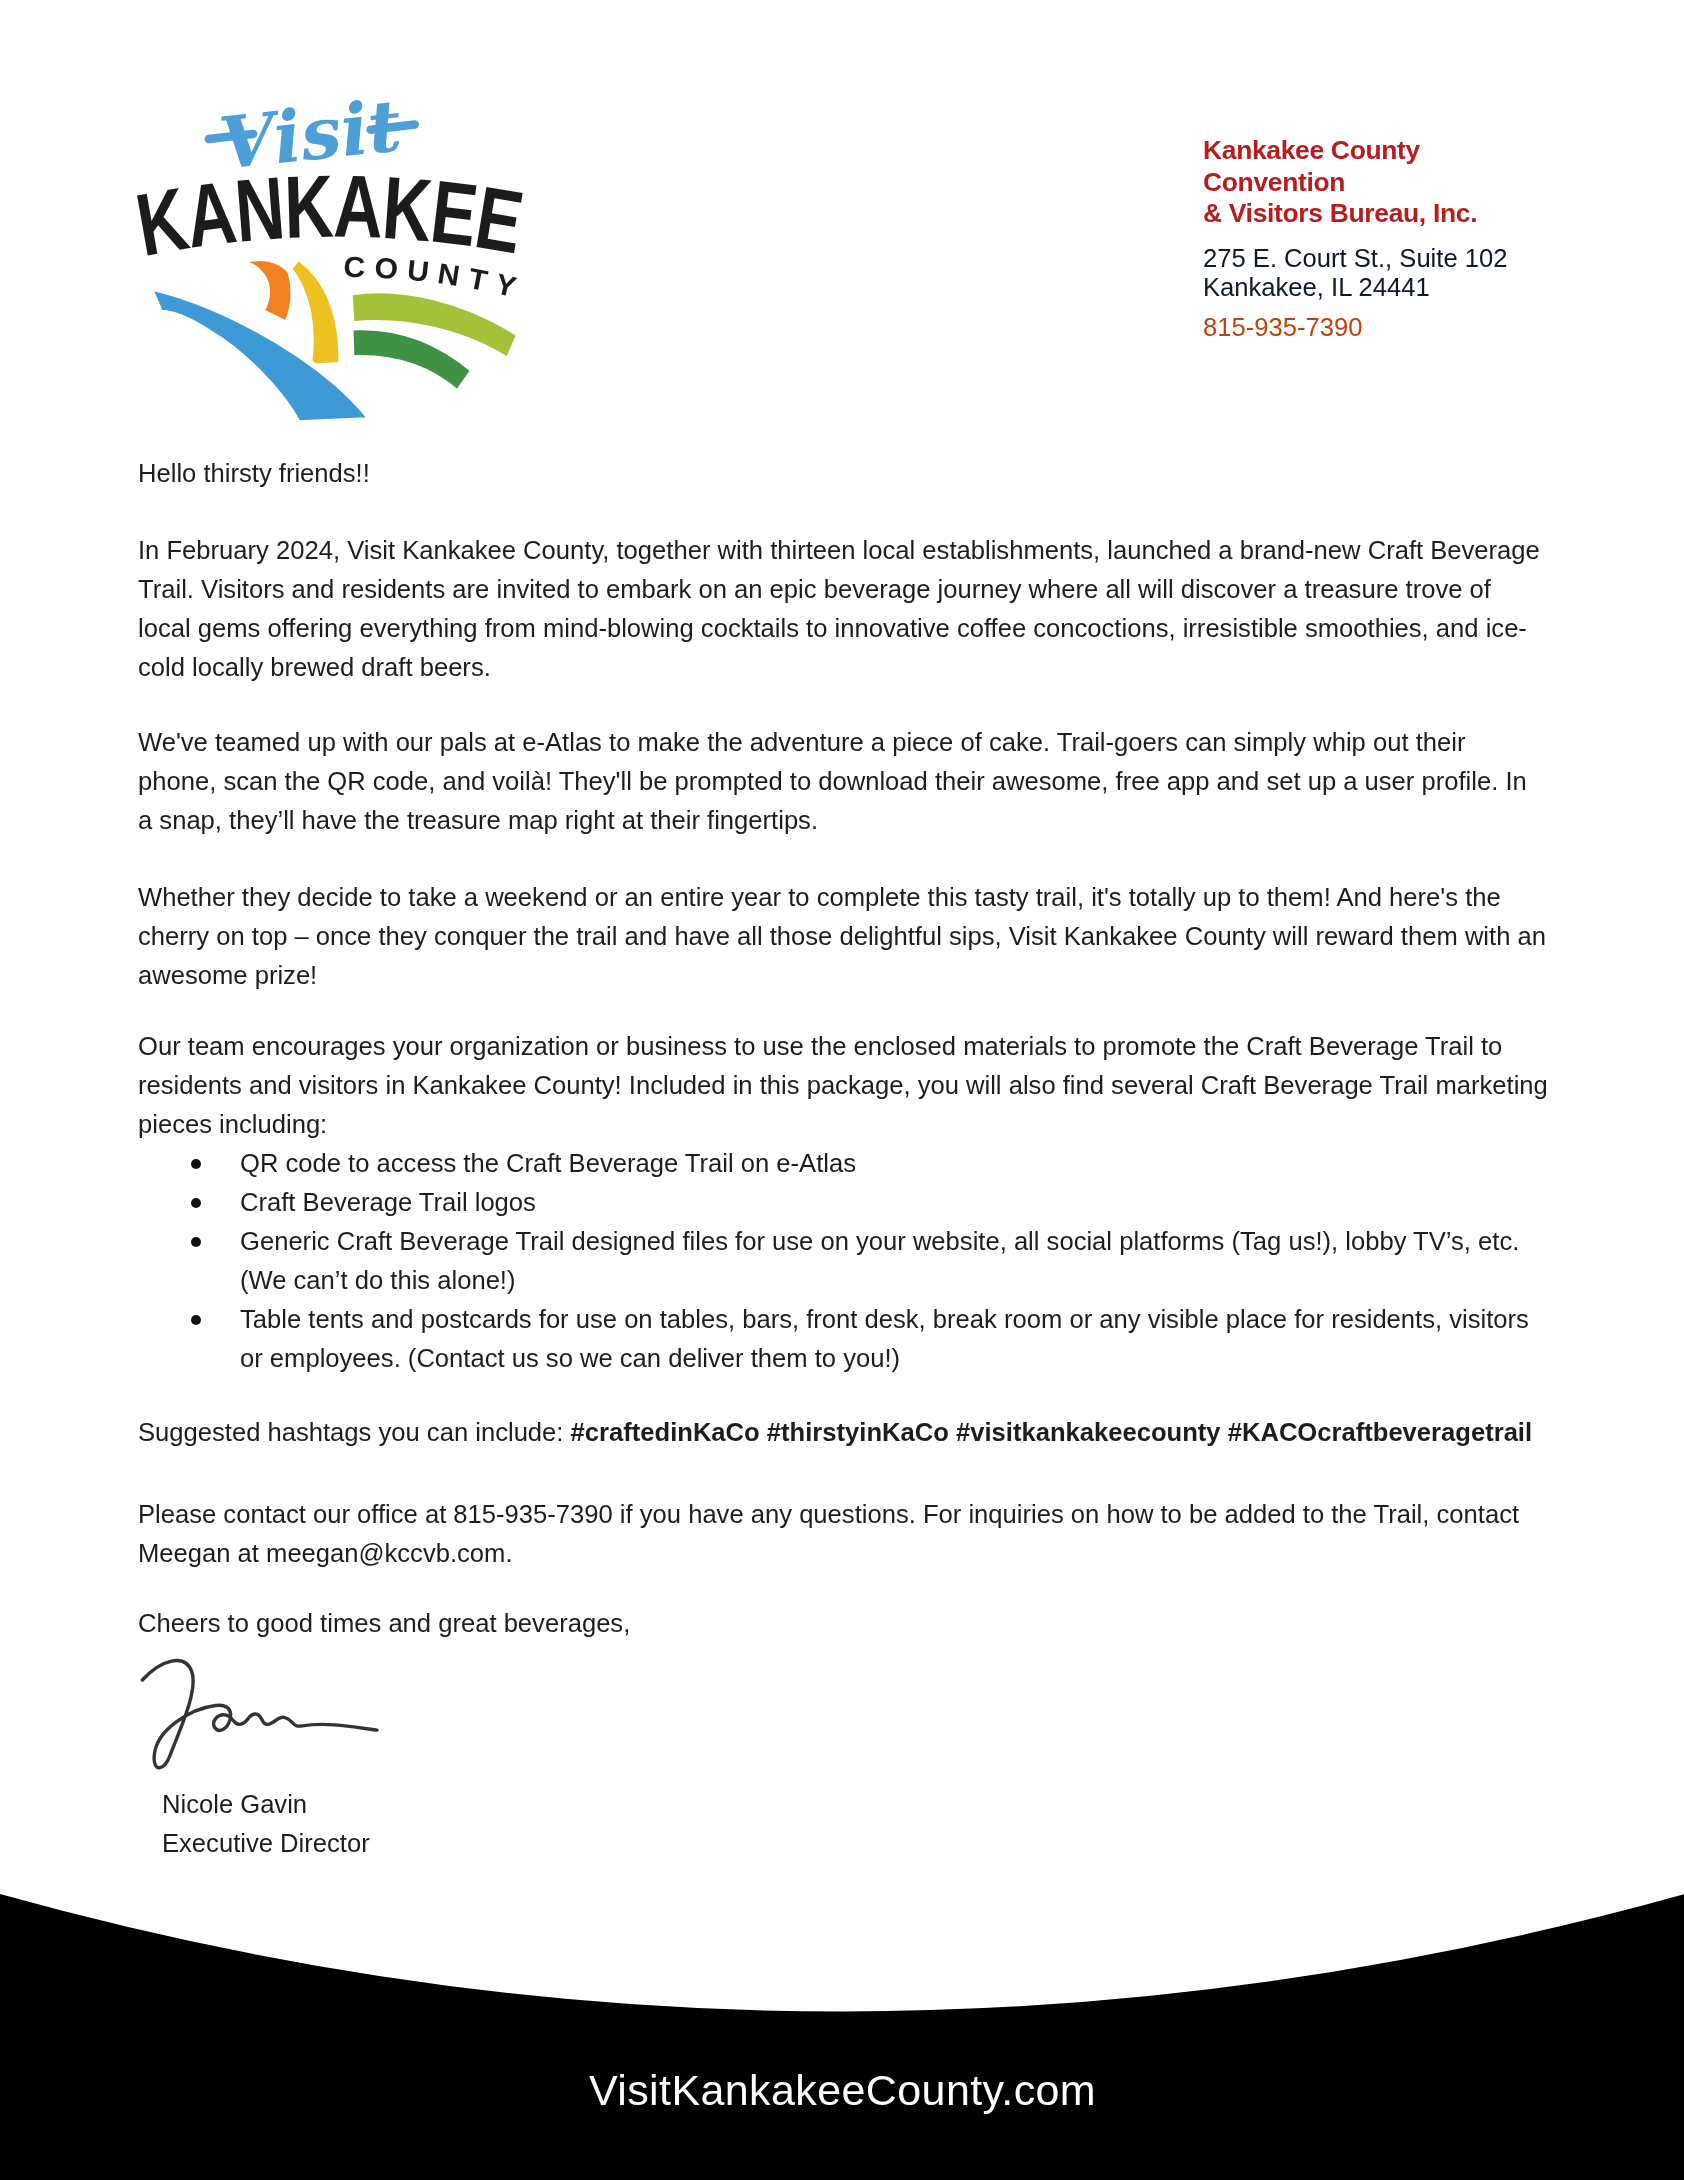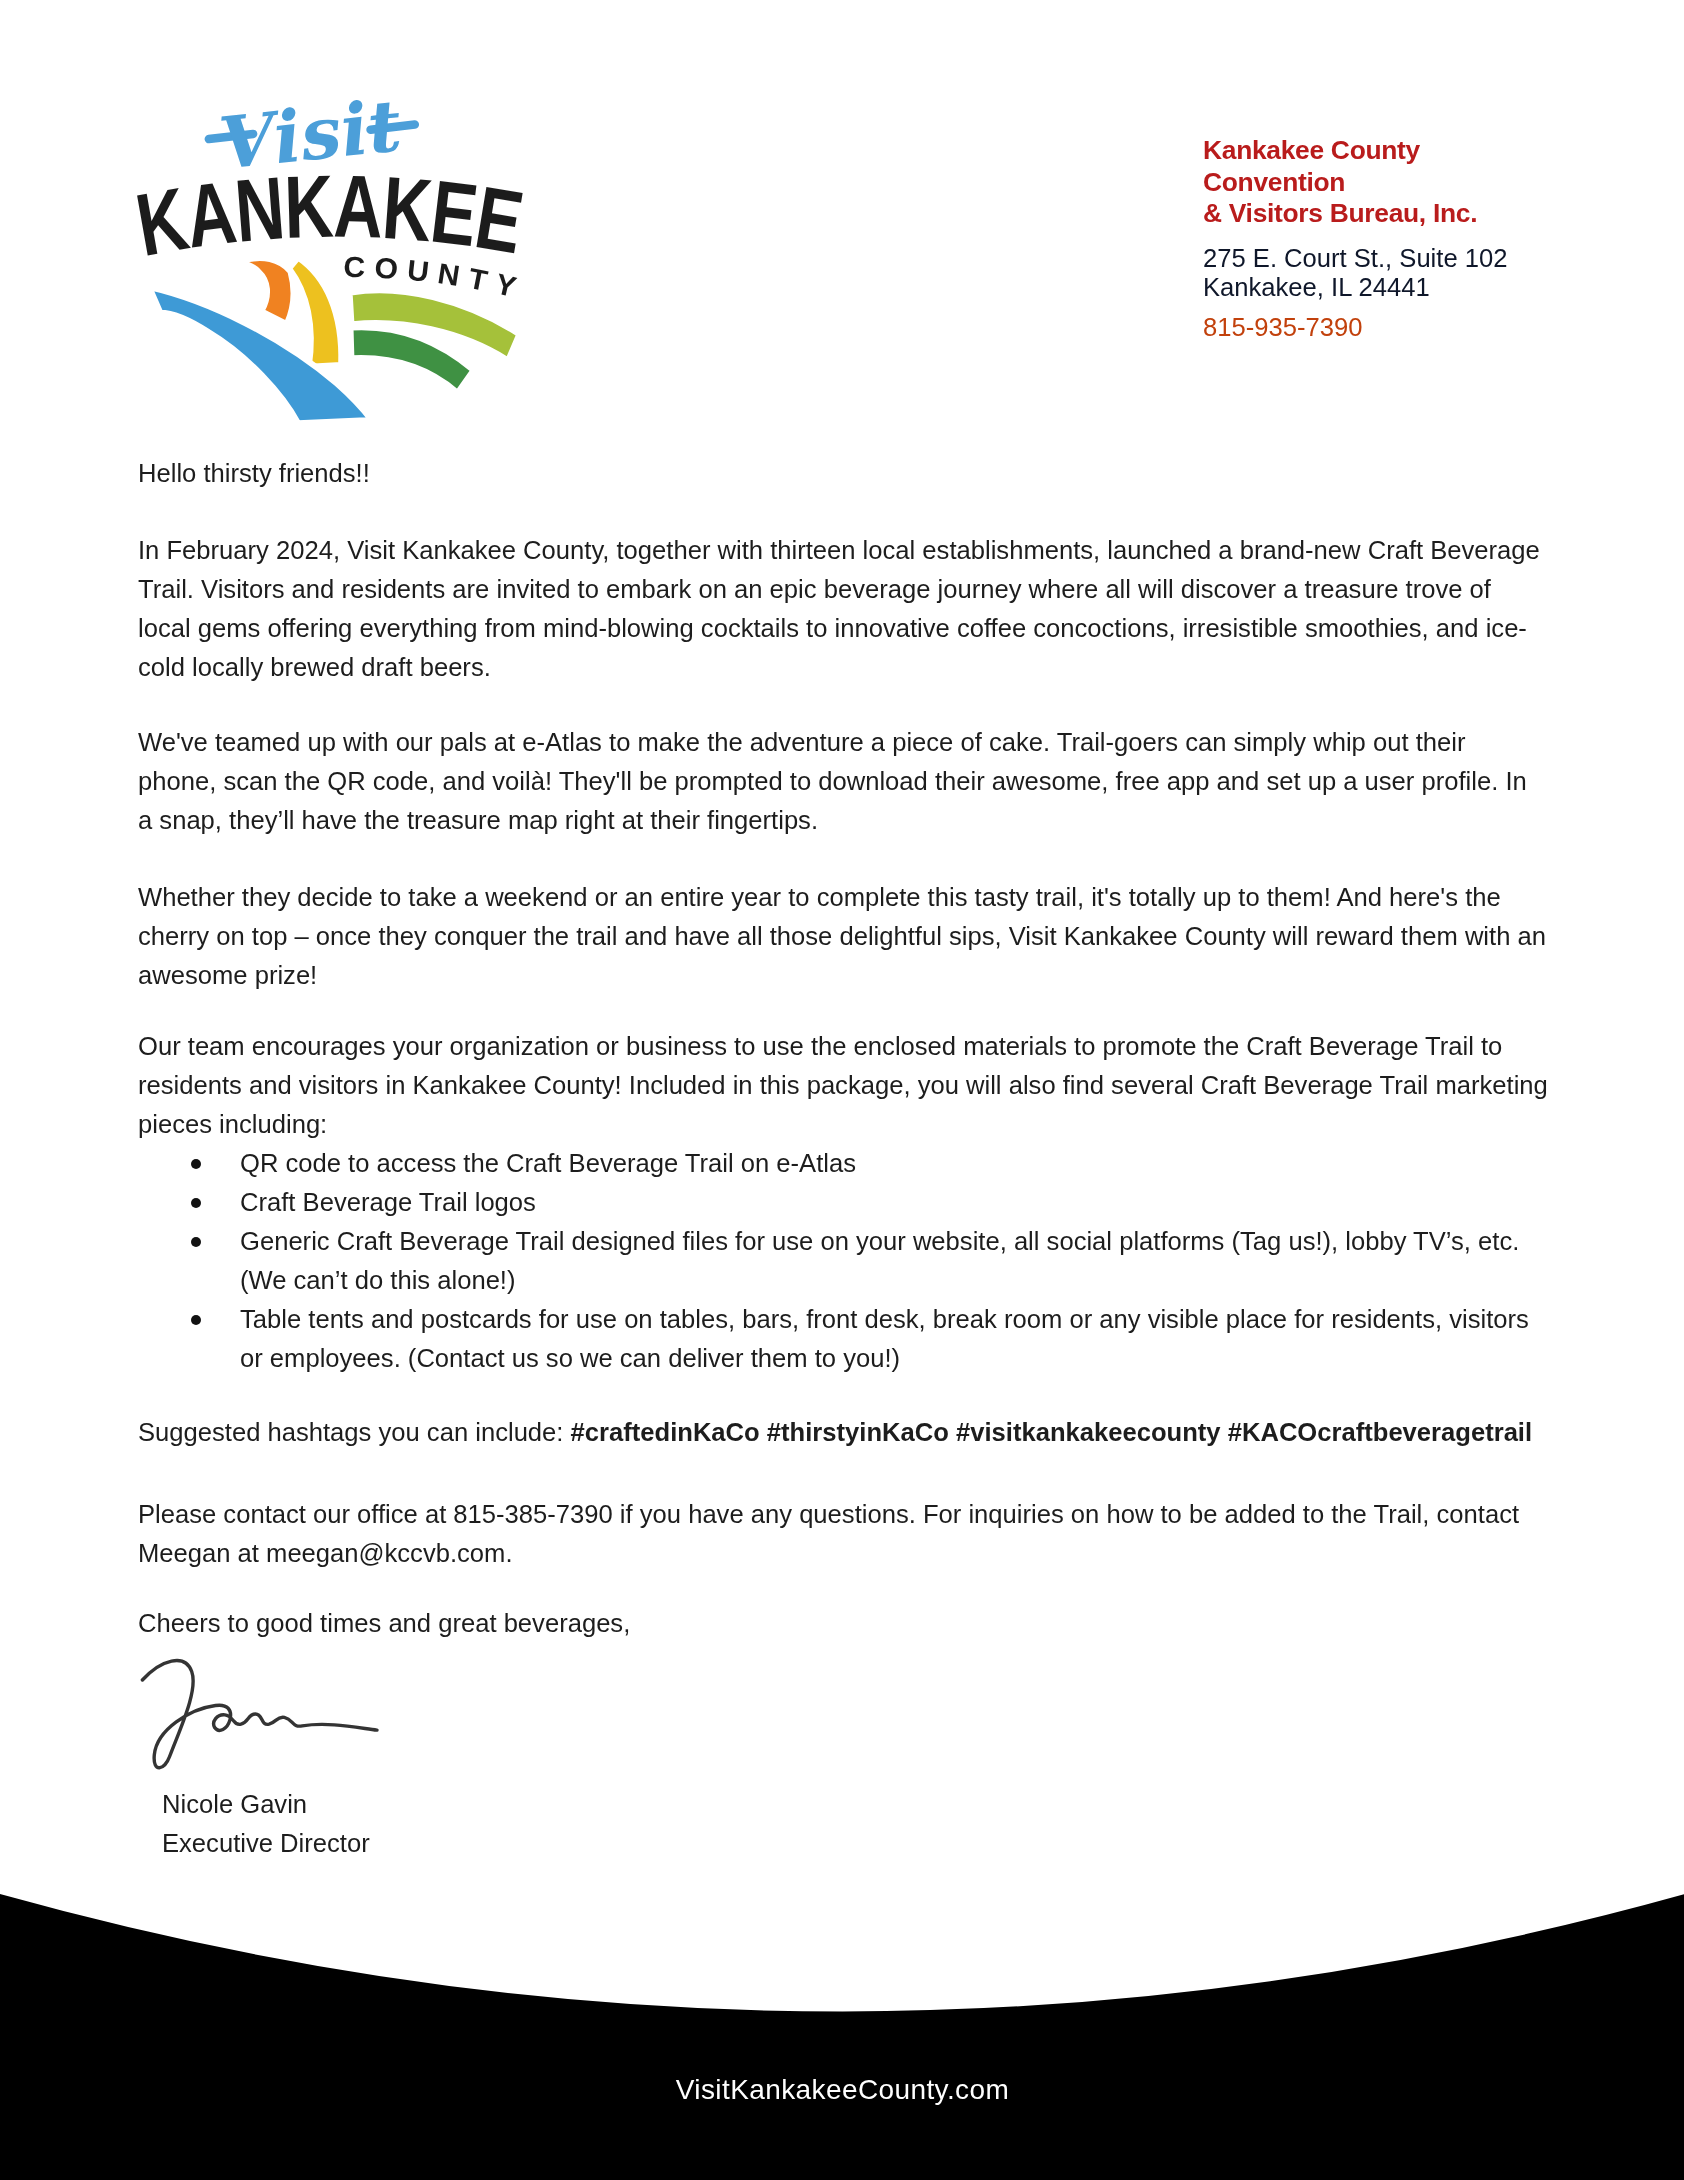--- a/index.html
+++ b/index.html
@@ -31,21 +31,21 @@
   .hashtags b{font-weight:bold;}
   .contact{top:1495px;}
   .closing{top:1604px;}
   .sig-svg{position:absolute;left:130px;top:1629px;width:290px;height:153px;}
   .signer{top:1785px;margin-left:24px;}
   
   .footer{position:absolute;left:0;top:1831px;width:1685px;height:349px;}
   .footer svg{position:absolute;left:0;top:0;width:100%;height:100%;display:block;}
   .site{
     position:absolute;left:0;right:0;top:235px;text-align:center;
-    color:#ffffff;font-size:28px;line-height:48px;letter-spacing:0.4px;
+    color:#ffffff;font-size:43px;line-height:48px;letter-spacing:0.4px;
   }
 </style>
 </head>
 <body>
 
 <div class="page">
 
   <svg class="logo-svg" viewBox="0 0 490 412" aria-hidden="true">
 
     <g>
@@ -97,21 +97,21 @@
     <ul class="materials-list">
       <li>QR code to access the Craft Beverage Trail on e-Atlas</li>
       <li>Craft Beverage Trail logos</li>
       <li>Generic Craft Beverage Trail designed files for use on your website, all social platforms (Tag us!), lobby TV’s, etc. (We can’t do this alone!)</li>
       <li>Table tents and postcards for use on tables, bars, front desk, break room or any visible place for residents, visitors or employees. (Contact us so we can deliver them to you!)</li>
     </ul>
   </div>
 
   <div class="tb hashtags"><span>Suggested hashtags you can include: </span><b>#craftedinKaCo #thirstyinKaCo #visitkankakeecounty #KACOcraftbeveragetrail</b></div>
 
-  <div class="tb contact">Please contact our office at 815-385-7390 if you have any questions. For inquiries on how to be added to the Trail, contact Meegan at meegan@kccvb.com.</div>
+  <div class="tb contact">Please contact our office at 815-935-7390 if you have any questions. For inquiries on how to be added to the Trail, contact Meegan at meegan@kccvb.com.</div>
 
   <div class="tb closing">Cheers to good times and great beverages,</div>
 
   <svg class="sig-svg" viewBox="0 0 340 180" aria-hidden="true">
     <path d="M14,60 C36,36 64,28 72,50 C80,72 58,118 46,150 C40,166 26,170 28,148 C31,118 70,94 100,90 C114,88 120,95 117,107 C114,118 104,123 99,116 C95,109 102,100 111,101 C121,102 121,114 130,112 C139,110 138,100 147,100 C156,100 153,114 163,112 C171,110 173,102 181,104 C192,107 190,116 202,114 C232,109 266,116 290,119" fill="none" stroke="#1e1e1e" stroke-width="4" stroke-linecap="round" opacity="0.9"></path>
   </svg>
 
   <div class="tb signer">
     <div>Nicole Gavin</div>
     <div>Executive Director</div>

